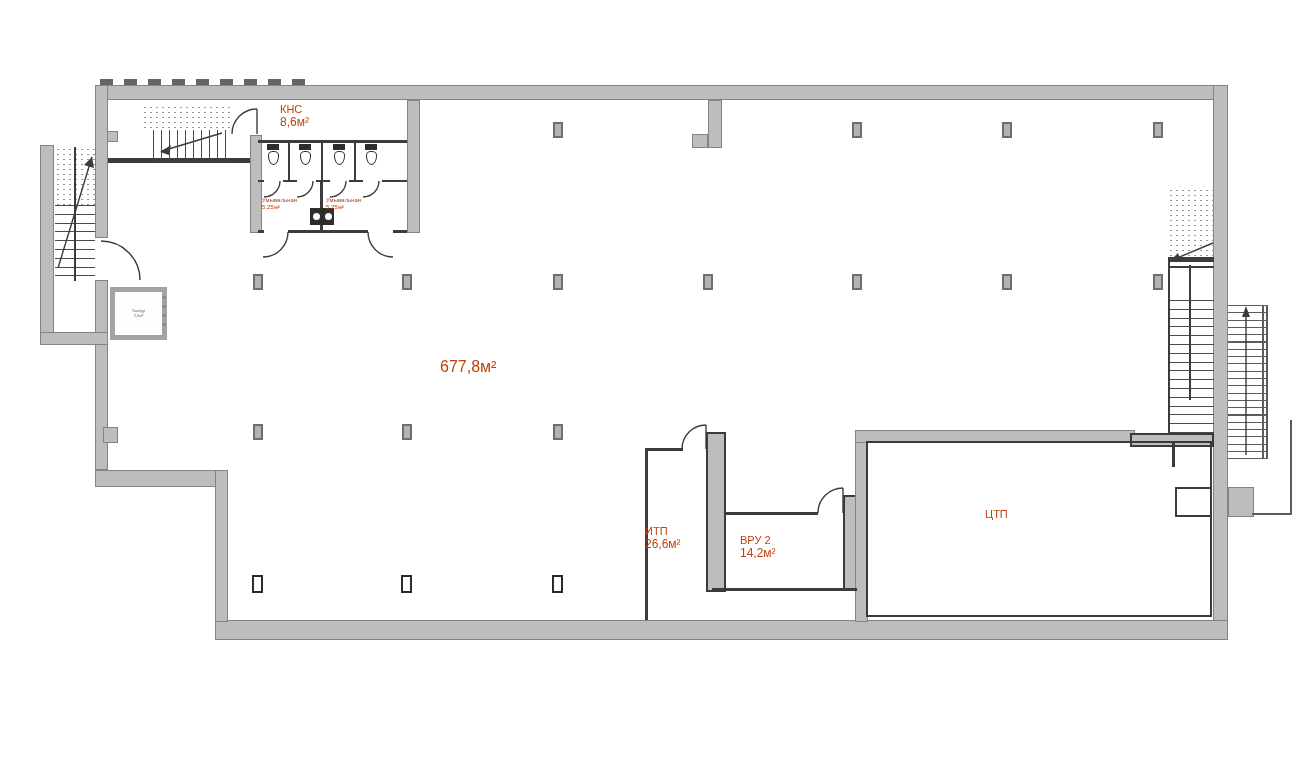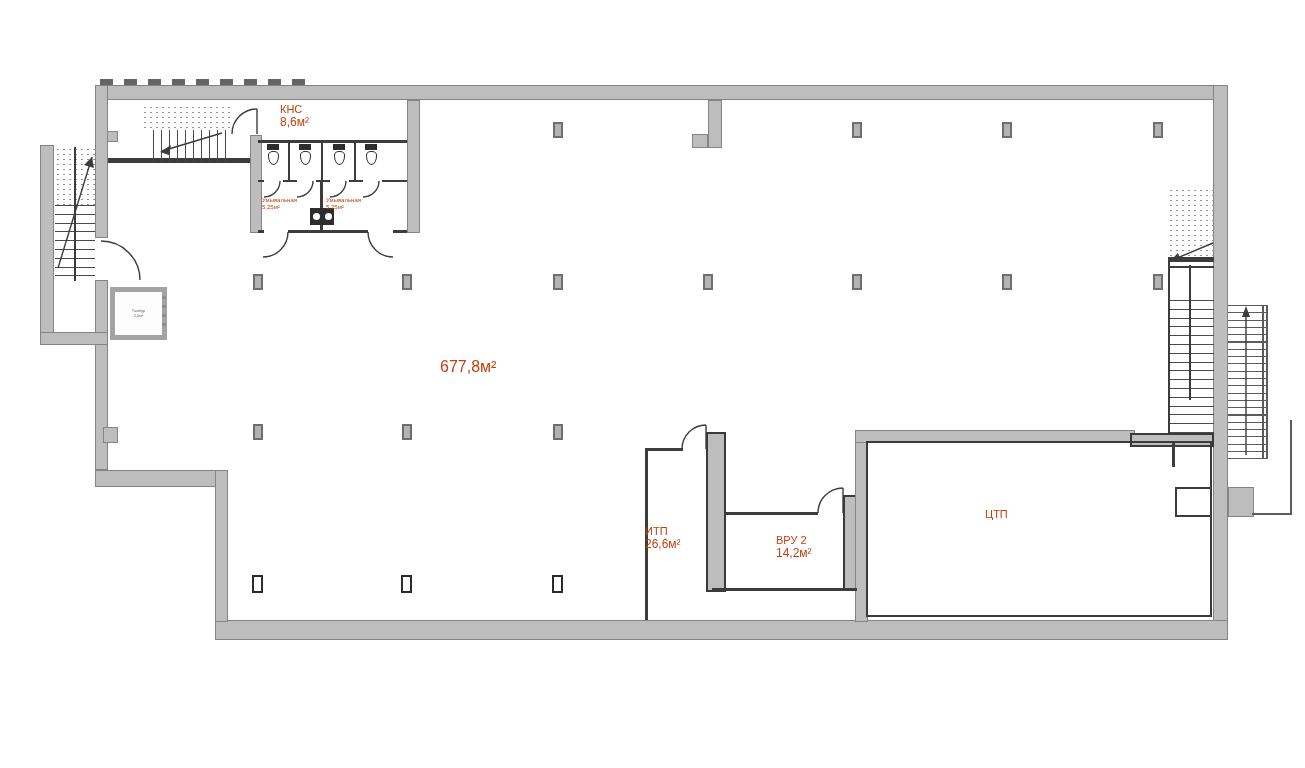--- a/index.html
+++ b/index.html
@@ -173,21 +173,21 @@
     <div>Умывальная</div>
     <div>5,25м²</div>
   </div>
   <div class="lbl hall-lbl" style="left:440px;top:358px;width:110px;">
     <span>677,8м²</span>
   </div>
   <div class="lbl" style="left:645px;top:525px;width:62px;">
     <div class="nm">ИТП</div>
     <div class="ar">26,6м²</div>
   </div>
-  <div class="lbl" style="left:776px;top:534px;width:100px;">
+  <div class="lbl" style="left:740px;top:534px;width:100px;">
     <div class="nm">ВРУ 2</div>
     <div class="ar">14,2м²</div>
   </div>
   <div class="lbl" style="left:985px;top:508px;width:55px;">
     <div class="nm">ЦТП</div>
   </div>
 
   <svg class="overlay" width="1305" height="768" viewBox="0 0 1305 768">
     <g fill="none" stroke="#3c3c3c" stroke-width="1.4">
 

